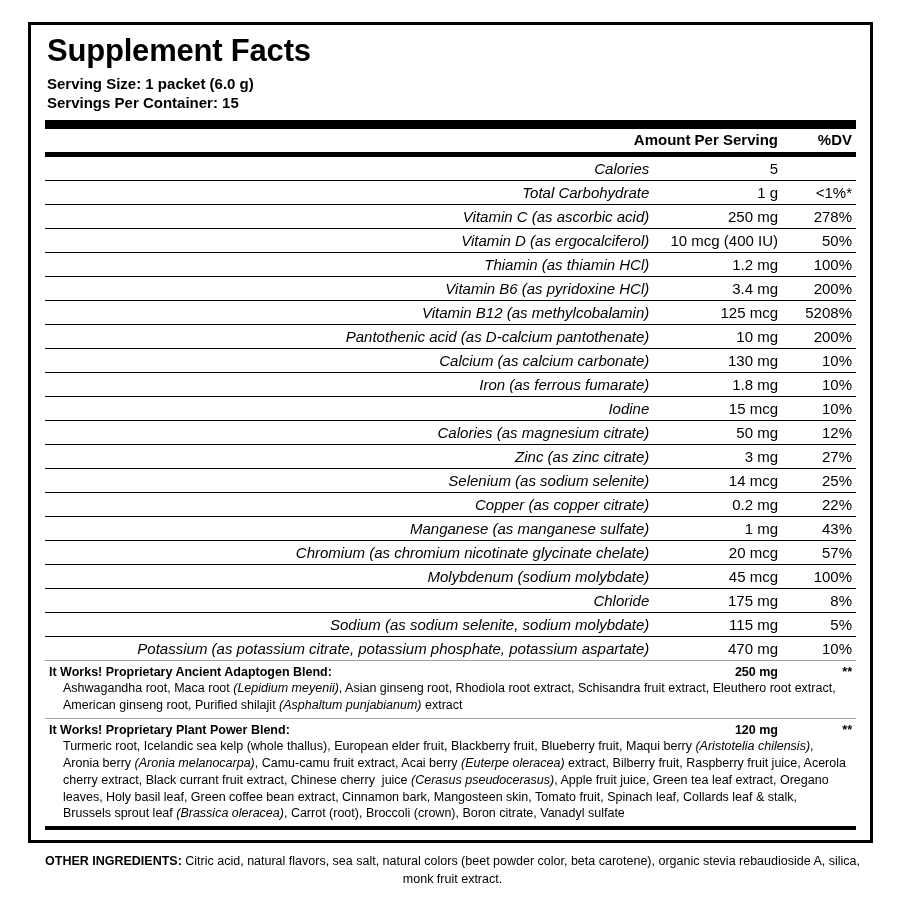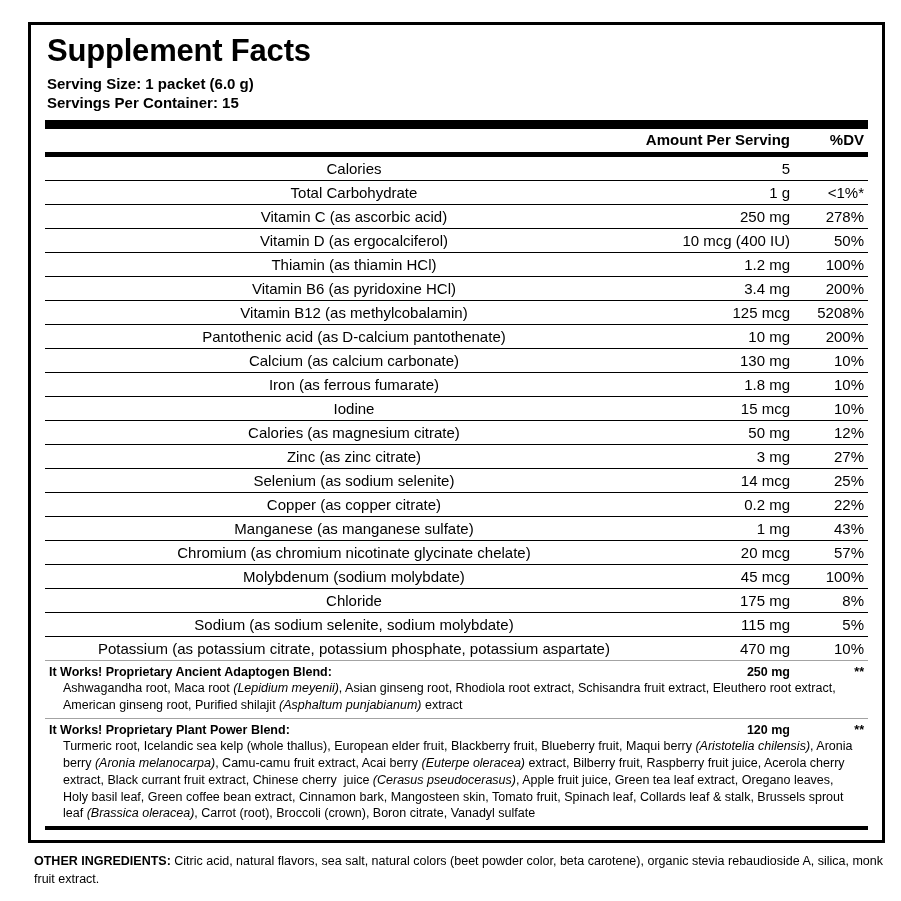--- a/index.html
+++ b/index.html
@@ -12,21 +12,21 @@
     height: 901px;
     font-family: "Liberation Sans", sans-serif;
     color: #000000;
     -webkit-font-smoothing: antialiased;
   }
   .page {
     position: relative;
     width: 901px;
     height: 901px;
     box-sizing: border-box;
-    padding: 22px 16px 0 28px;
+    padding: 22px 28px 0 28px;
     border-radius: 30px;
   }
   .panel {
     border: 3px solid #000;
     box-sizing: border-box;
     padding: 8px 14px 10px 14px;
   }
   .sf-title {
     font-size: 31px;
     font-weight: bold;
@@ -57,22 +57,23 @@
   table.nutri td {
     padding: 3px 0 3px 0;
     vertical-align: bottom;
   }
   table.nutri tr.hdr td {
     font-weight: bold;
     padding-bottom: 4px;
     padding-top: 2px;
   }
   .c-name {
-    text-align: center;
+    text-align: right;
     padding-left: 4px !important;
+    font-style: italic;
   }
   .c-amt {
     text-align: right;
     white-space: nowrap;
     padding-right: 16px !important;
   }
   .c-dv {
     text-align: right;
     white-space: nowrap;
     width: 58px;
@@ -115,20 +116,21 @@
   .blend-body i { font-style: italic; }
   .footnotes {
     font-size: 12.5px;
     line-height: 1.35;
     padding: 4px 0 2px 4px;
   }
   .other {
     font-size: 12.5px;
     line-height: 1.38;
     padding: 10px 2px 0 6px;
+    text-align: center;
   }
   .other b { font-weight: bold; }
 </style>
 </head>
 <body>
 
 <div class="page">
 
   <div class="panel">
 

